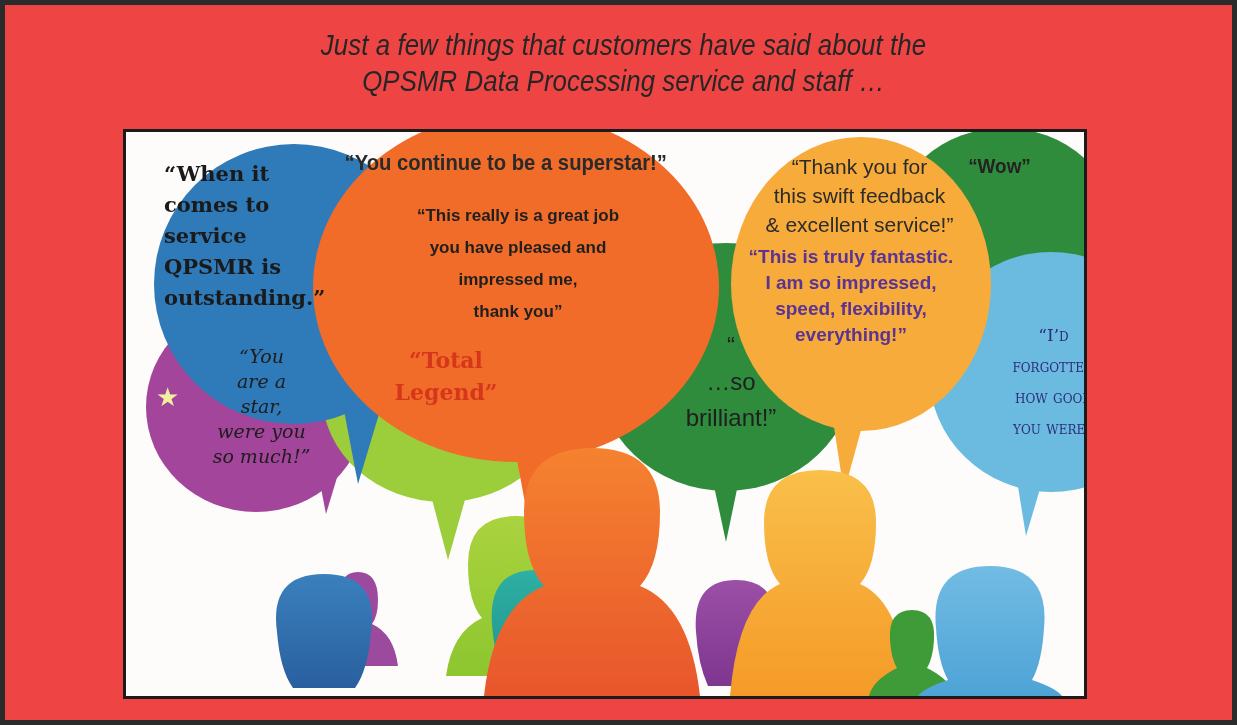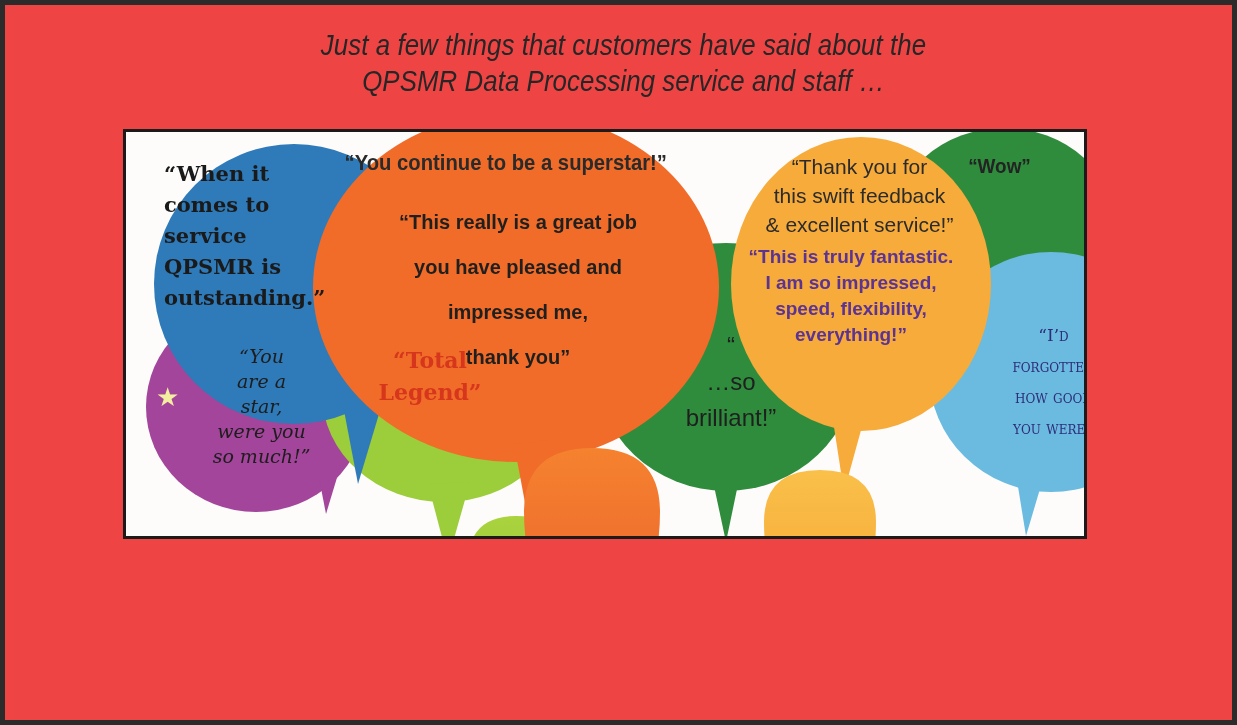--- a/index.html
+++ b/index.html
@@ -22,21 +22,21 @@
     font-style:italic;
     font-size:30px;
     line-height:36px;
     color:#262626;
     letter-spacing:.1px;
   }
   #title .tline{display:block;transform:scaleX(.86);transform-origin:center;}
   
   #picture{
     position:absolute;left:118px;top:124px;
-    width:964px;height:410px;
+    width:964px;height:570px;
     box-sizing:border-box;
     border:3px solid #1b1b1b;
     background:#fdfcfb;
     overflow:hidden;
   }
   #canvas{position:absolute;left:0;top:0;width:958px;height:564px;}
   #canvas svg{position:absolute;left:0;top:0;}
   
   .tx{position:absolute;text-align:center;white-space:pre-line;}
   
@@ -52,21 +52,21 @@
     left:182px;top:18px;width:430px;
     font-family:"Liberation Sans", sans-serif;
     font-weight:bold;font-size:22px;line-height:26px;
     color:#2a2a2a;
     transform:scaleX(.92);transform-origin:left top;
   }
   
   .b-orange-body{
     left:192px;top:68px;width:400px;
     font-family:"Liberation Sans", sans-serif;
-    font-weight:bold;font-size:20px;line-height:45px;
+    font-weight:bold;font-size:17px;line-height:32px;
     color:#1f1f1f;
   }
   
   .b-amber-dark{
     left:616px;top:20px;width:235px;
     font-family:"Liberation Sans", sans-serif;
     font-size:21px;line-height:29px;
     color:#2b2b2b;
   }
   
@@ -94,21 +94,21 @@
   }
   
   .b-purple{
     left:48px;top:212px;width:175px;
     font-family:"DejaVu Serif", serif;
     font-style:italic;font-size:19px;line-height:25px;
     color:#1d1d1d;
   }
   
   .b-lime{
-    left:224px;top:212px;width:160px;
+    left:240px;top:212px;width:160px;
     font-family:"DejaVu Serif", serif;
     font-weight:bold;font-size:22px;line-height:32px;
     color:#d6361c;
   }
   
   .b-green{
     left:510px;top:196px;width:190px;
     font-family:"Liberation Sans", sans-serif;
     font-size:24px;line-height:36px;
     color:#1f1f1f;

